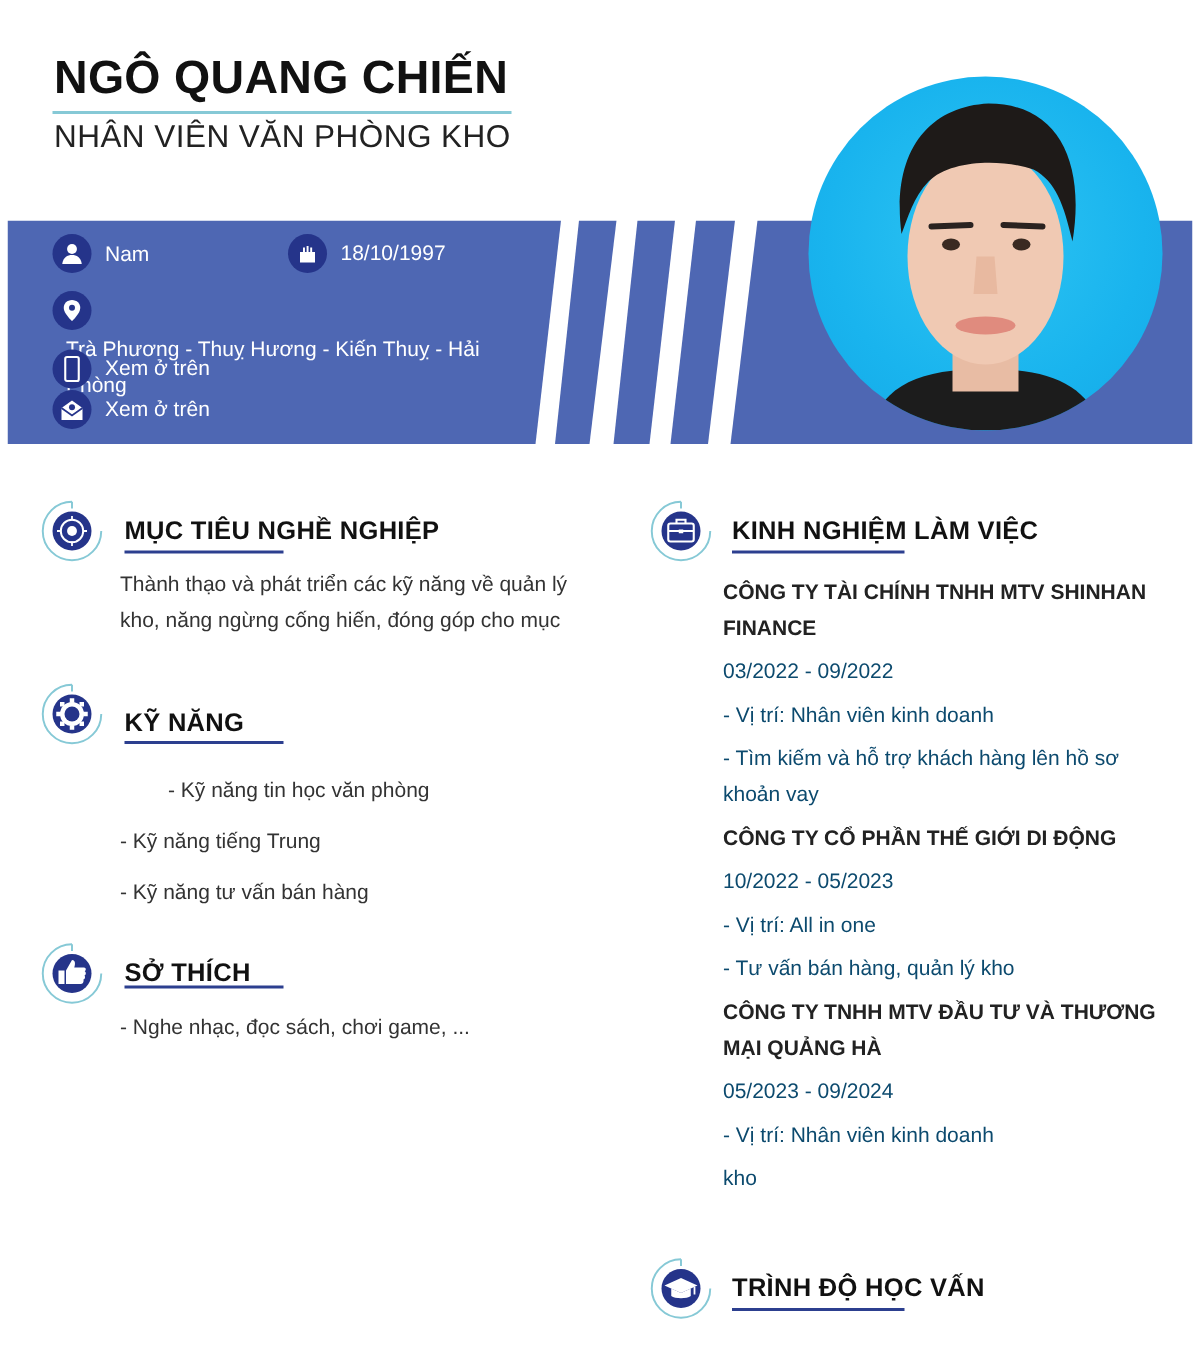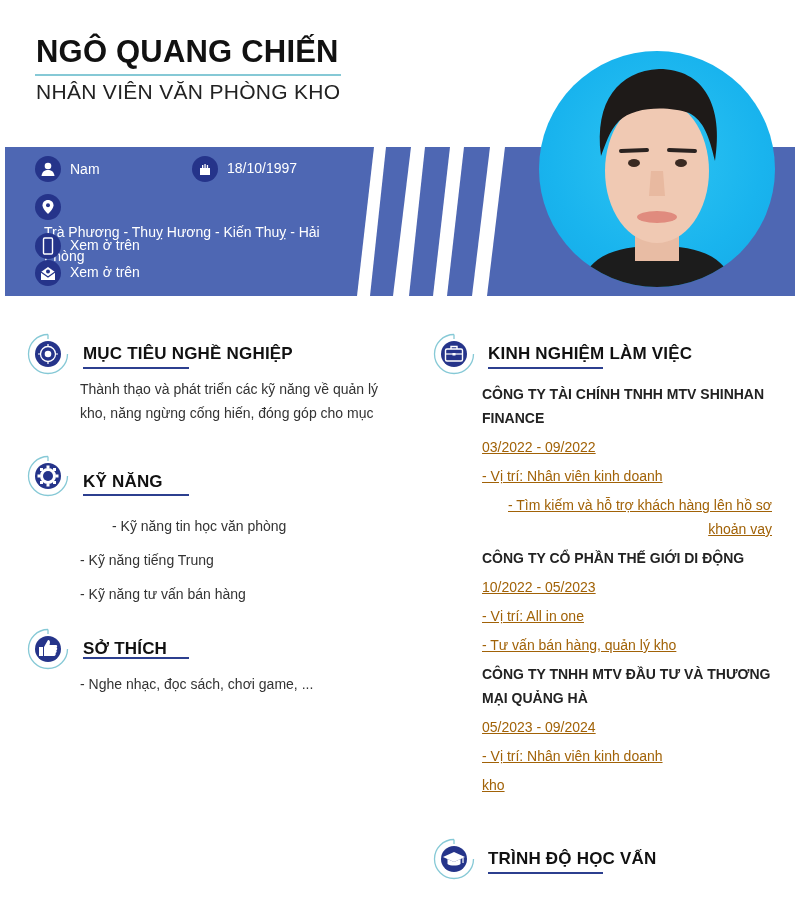--- a/index.html
+++ b/index.html
@@ -19,21 +19,21 @@
 
   .avatar { position: absolute; left: 539px; top: 51px; width: 236px; height: 236px; border-radius: 50%; background: radial-gradient(circle at 50% 45%, #2ec4f2 0%, #19b4ee 60%, #14a8e6 100%); overflow: hidden; }
 
   .sec-icon { position: absolute; width: 42px; height: 42px; }
   .sec-title { position: absolute; font-size: 17px; font-weight: bold; color: #111; letter-spacing: 0.2px; }
   .sec-line { position: absolute; height: 1.5px; background: #2c3f8f; }
 
   .para { position: absolute; font-size: 14px; line-height: 24px; color: #333; }
   .list-line { position: absolute; font-size: 14px; color: #333; }
   .company { position: absolute; font-size: 14px; font-weight: bold; color: #222; line-height: 24px; }
-  .exp-line { position: absolute; font-size: 14px; color: #a16207; line-height: 24px; text-decoration: underline; }
+  .exp-line { position: absolute; font-size: 14px; color: #0c4a6e; line-height: 24px; }
 </style>
 </head>
 <body>
 
 <div class="name">NGÔ QUANG CHIẾN</div>
 <div class="name-underline"></div>
 <div class="job-title">NHÂN VIÊN VĂN PHÒNG KHO</div>
 
 <div class="banner">
   <svg width="790" height="149" viewBox="0 0 790 149">
@@ -183,21 +183,21 @@
 </div>
 <div class="sec-title" style="left:488px; top:344px;">KINH NGHIỆM LÀM VIỆC</div>
 <div class="sec-line" style="left:488px; top:367px; width:115px;"></div>
 
 <div class="company" style="left:482px; top:382px;">
   <div>CÔNG TY TÀI CHÍNH TNHH MTV SHINHAN</div>
   <div>FINANCE</div>
 </div>
 <div class="exp-line" style="left:482px; top:435px;">03/2022 - 09/2022</div>
 <div class="exp-line" style="left:482px; top:464px;">- Vị trí: Nhân viên kinh doanh</div>
-<div class="exp-line" style="left:482px; top:493px; width:290px;text-align:right;">
+<div class="exp-line" style="left:482px; top:493px; width:290px;">
   <div>- Tìm kiếm và hỗ trợ khách hàng lên hồ sơ</div>
   <div>khoản vay</div>
 </div>
 
 <div class="company" style="left:482px; top:546px;">CÔNG TY CỔ PHẦN THẾ GIỚI DI ĐỘNG</div>
 <div class="exp-line" style="left:482px; top:575px;">10/2022 - 05/2023</div>
 <div class="exp-line" style="left:482px; top:604px;">- Vị trí: All in one</div>
 <div class="exp-line" style="left:482px; top:633px;">- Tư vấn bán hàng, quản lý kho</div>
 
 <div class="company" style="left:482px; top:662px;">

